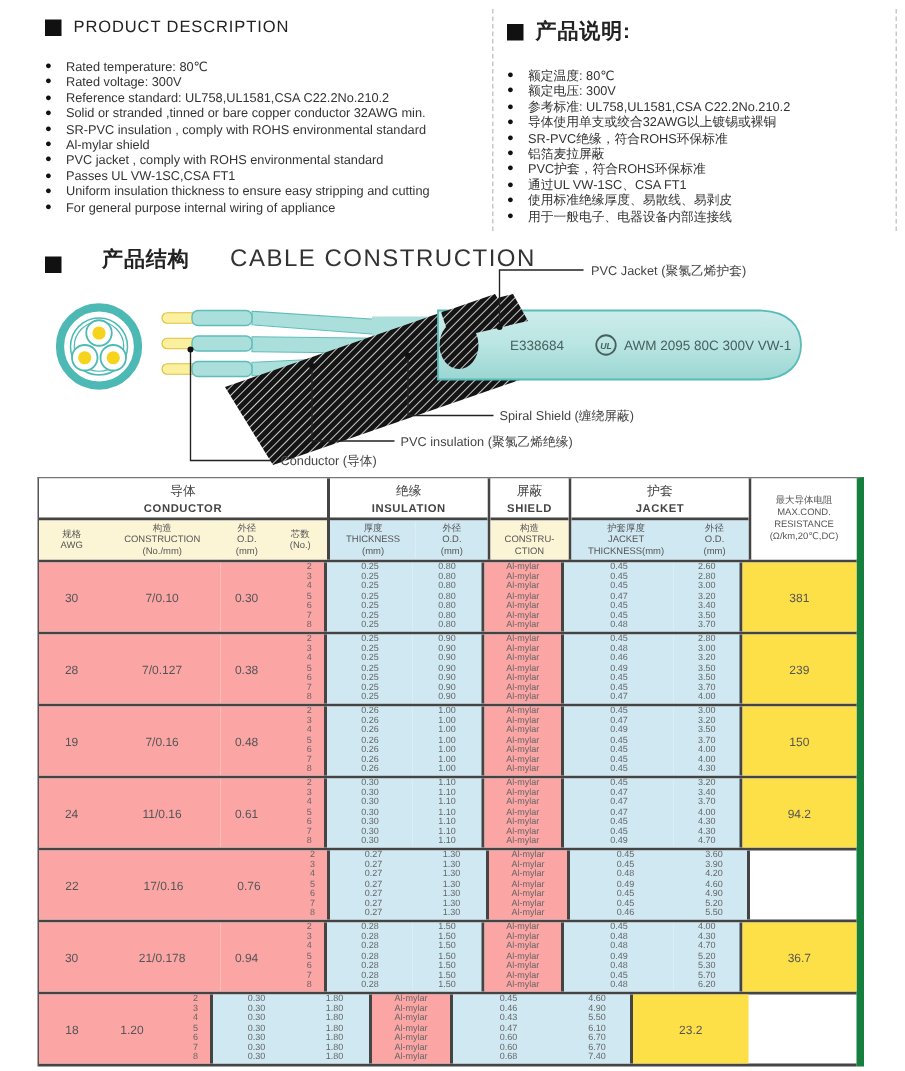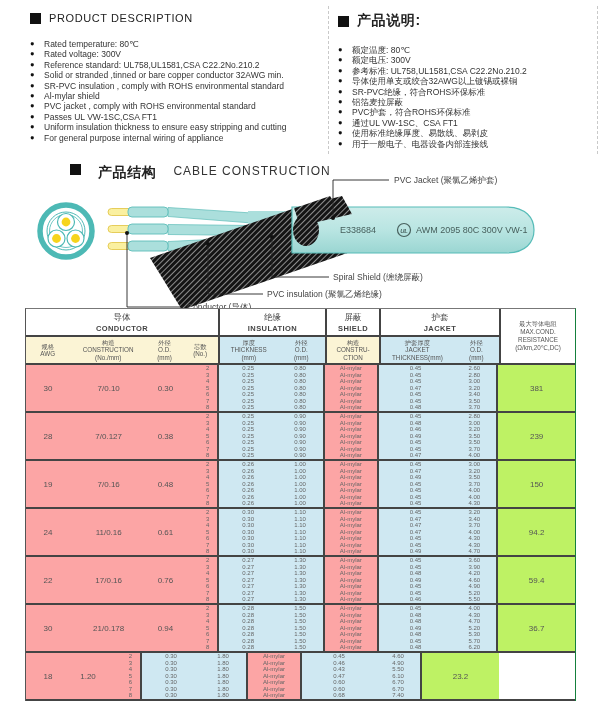--- a/index.html
+++ b/index.html
@@ -12,29 +12,29 @@
   .sec-title{font-size:11px;letter-spacing:.6px;color:#222;}
   .sec-title.cn{font-weight:bold;font-size:14px;}
 
   .desc-en{position:absolute;left:30px;top:12px;width:292px;}
   .desc-cn{position:absolute;left:338px;top:12px;width:258px;}
   .blist{margin-top:15px;}
   .blist div{position:relative;padding-left:14px;font-size:8.5px;color:#333;line-height:10.4px;white-space:nowrap;}
   .blist div::before{content:"●";position:absolute;left:0;top:0;font-size:7.5px;color:#111;}
   .vdash{position:absolute;top:6px;height:148px;width:0;border-left:1px dashed #c9c9c9;}
 
-  .cons-head{position:absolute;left:30px;top:164px;display:flex;align-items:flex-start;gap:17px;margin-left:40px;}
-  .cons-head .en{font-size:12px;letter-spacing:1px;color:#333;}
+  .cons-head{position:absolute;left:30px;top:164px;display:flex;align-items:flex-end;gap:27px;}
+  .cons-head .en{font-size:16px;letter-spacing:1px;color:#333;}
 
   
   .diagram{position:absolute;left:0;top:168px;width:603px;height:150px;}
   .dlabel{font-size:8.5px;fill:#444;}
 
   
-  .tbl{position:absolute;left:25px;top:308px;width:551px;border-left:1px solid #555;border-right:1px solid #15803d;border-top:1px solid #777;box-sizing:border-box;}
+  .tbl{position:absolute;left:25px;top:318px;width:551px;border-left:1px solid #555;border-right:5px solid #15803d;border-top:1px solid #777;box-sizing:border-box;}
   .tbl *{box-sizing:border-box;}
   .thead{display:flex;border-bottom:2px solid #444;}
   .tgroup{display:flex;flex-direction:column;border-right:2px solid #444;}
   .glabel{height:28px;border-bottom:2px solid #444;display:flex;flex-direction:column;justify-content:center;align-items:center;background:#fff;color:#444;text-align:center;}
   .glabel div:first-child{font-size:8.5px;}
   .glabel div + div{font-size:7.5px;letter-spacing:.4px;font-weight:bold;}
   .srow{display:flex;height:26px;}
   .sh{display:flex;flex-direction:column;justify-content:center;align-items:center;text-align:center;font-size:6.3px;line-height:1.18;color:#555;}
   .res-h{width:77px;display:flex;flex-direction:column;justify-content:center;align-items:center;text-align:center;font-size:6.3px;line-height:1.25;color:#555;background:#fff;}
   .y{background:#fbf4d5;}
@@ -44,21 +44,21 @@
   .cell{display:flex;align-items:center;justify-content:center;font-size:8px;color:#555;}
   .stack{display:flex;flex-direction:column;justify-content:center;text-align:center;font-size:6px;color:#666;}
   .stack div{line-height:6.55px;height:6.55px;}
   .cores{align-items:flex-end;padding-right:8px;}
   .gb{border-right:2px solid #444;}
   .c1{width:44px;}.c2{width:78px;}.c3{width:36px;}.c4{width:36px;}
   .c5{width:58px;}.c6{width:48px;}.c7{width:54px;}
   .c8{width:74px;}.c9{width:46px;}.c10{width:77px;}
   .blk .c1,.blk .c2,.blk .c3,.blk .c4,.blk .c7{background:#fca5a5;}
   .blk .c5,.blk .c6,.blk .c8,.blk .c9{background:#cfe8f2;}
-  .blk .c10{background:#bef264;}
+  .blk .c10{background:#fde047;}
 </style>
 </head>
 <body>
 
 <div class="page">
 
   <section class="desc-en">
     <div class="sec-head">
       <span class="sq"></span>
       <span class="sec-title">PRODUCT DESCRIPTION</span>
@@ -551,21 +551,20 @@
           </div>
           <div class="stack c9 gb">
             <div>3.60</div>
             <div>3.90</div>
             <div>4.20</div>
             <div>4.60</div>
             <div>4.90</div>
             <div>5.20</div>
             <div>5.50</div>
           </div>
-          <div class="cell c10">59.4</div>
         </div>
         <div class="blk">
           <div class="cell c1">30</div>
           <div class="cell c2">21/0.178</div>
           <div class="cell c3">0.94</div>
           <div class="stack cores c4 gb">
             <div>2</div>
             <div>3</div>
             <div>4</div>
             <div>5</div>

